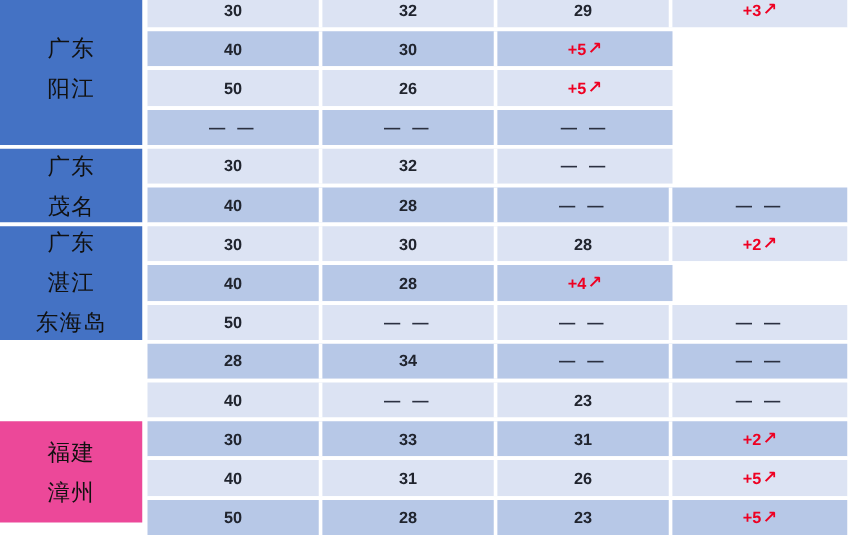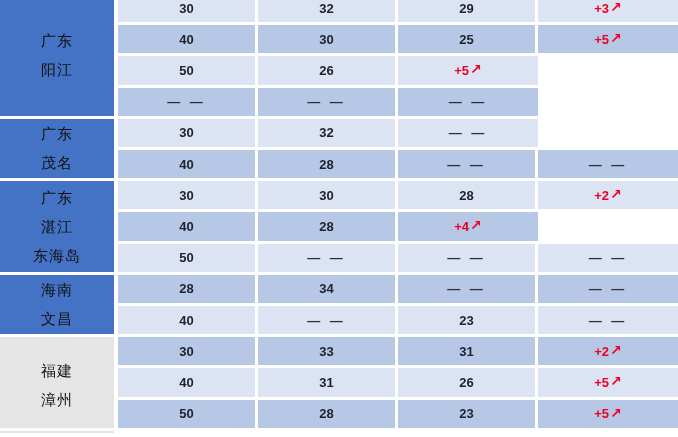--- a/index.html
+++ b/index.html
@@ -35,21 +35,21 @@
     width: 114px;
     background: #4472c4;
     color: #000000;
     display: flex;
     flex-direction: column;
     align-items: center;
     justify-content: center;
     box-sizing: border-box;
   }
   .label-line {
-    font-size: 15px;
+    font-size: 18px;
     line-height: 1.0;
     letter-spacing: 1px;
     color: #111111;
     font-weight: 400;
     margin: 7px 0;
     white-space: nowrap;
   }
 
   
   #data-grid {
@@ -139,26 +139,22 @@
         <div class="label-line">广东</div>
         <div class="label-line">茂名</div>
       </div>
       <div class="group-sep" style="top: 178.2px;"></div>
       <div class="label-group" style="top: 181.2px; height: 90.6px; background: rgb(68, 114, 196);">
         <div class="label-line">广东</div>
         <div class="label-line">湛江</div>
         <div class="label-line">东海岛</div>
       </div>
       <div class="group-sep" style="top: 271.8px;"></div>
-      <div class="label-group" style="top: 274.8px; height: 59.4px; background: rgb(68, 114, 196);">
-        <div class="label-line">海南</div>
-        <div class="label-line">文昌</div>
-      </div>
       <div class="group-sep" style="top: 334.2px;"></div>
-      <div class="label-group" style="top: 337.2px; height: 96px; background: #e5e5e5;">
+      <div class="label-group" style="top: 337.2px; height: 81px; background: #ec4899;">
         <div class="label-line">福建</div>
         <div class="label-line">漳州</div>
       </div>
       <div class="group-sep" style="top: 427.8px;"></div>
     </div>
   <div id="gutter"></div>
   <div id="data-grid">
       <div class="data-row" style="top: -6px; height: 28.2px;">
         <div class="cell c0 light">
           <span class="val">30</span>
@@ -175,23 +171,20 @@
         </div>
       </div>
       <div class="row-sep" style="top: 22.2px;"></div>
       <div class="data-row" style="top: 25.2px; height: 28.2px;">
         <div class="cell c0 dark">
           <span class="val">40</span>
         </div>
         <div class="cell c1 dark">
           <span class="val">30</span>
         </div>
-        <div class="cell c2 dark">
-          <span class="val">25</span>
-        </div>
         <div class="cell c3 dark delta">
           <span class="val">+5</span>
           <span class="arrow">↗</span>
         </div>
       </div>
       <div class="row-sep" style="top: 53.4px;"></div>
       <div class="data-row" style="top: 56.4px; height: 28.2px;">
         <div class="cell c0 light">
           <span class="val">50</span>
         </div>

